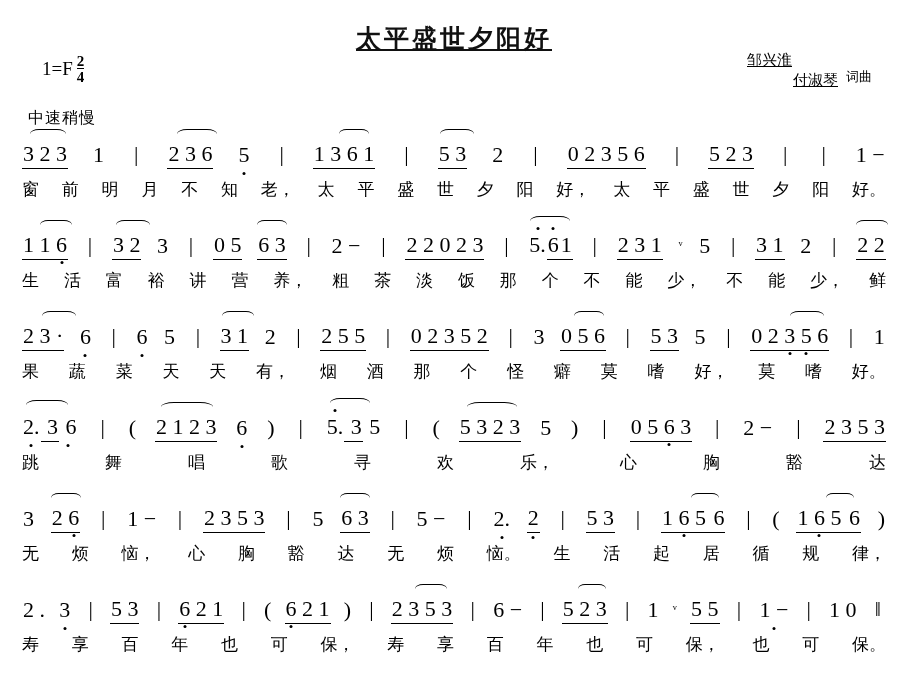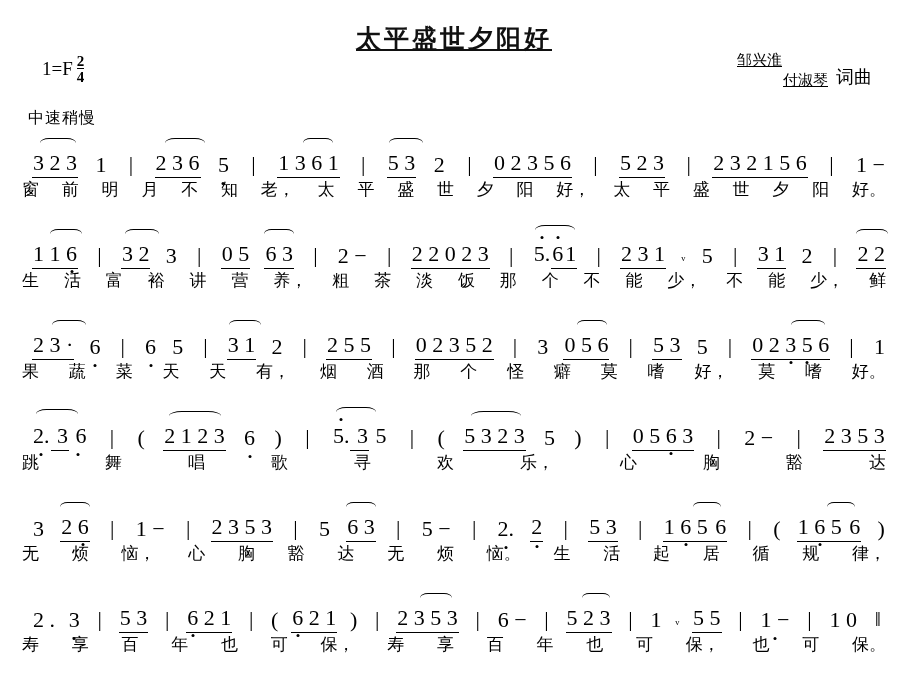--- a/index.html
+++ b/index.html
@@ -42,21 +42,21 @@
   .byline .names {
     display: inline-block;
     vertical-align: middle;
     text-decoration: underline;
   }
   .byline .role {
     display: inline-block;
     vertical-align: middle;
     padding-left: 8px;
     padding-top: 14px;
-    font-size: 18px;
+    font-size: 13px;
   }
   .keysig {
     position: absolute;
     left: 42px;
     top: 56px;
     font-size: 19px;
     white-space: nowrap;
   }
   .keysig .frac {
     display: inline-block;
@@ -90,23 +90,23 @@
     left: 0;
     width: 908px;
   }
   .system {
     position: relative;
     height: 91px;
   }
   .notes-row {
     position: relative;
     height: 46px;
-    margin: 0 22px 0 32px;
+    margin: 0 22px 0 22px;
     display: flex;
-    align-items: flex-end;
+    align-items: center;
     justify-content: space-between;
     font-size: 22px;
     letter-spacing: 0px;
     white-space: nowrap;
   }
   .lyrics-row {
     position: relative;
     margin: 0 22px 0 22px;
     display: flex;
     align-items: baseline;
@@ -202,21 +202,20 @@
         <span class="bar">|</span>
         <span class="grp"><span class="note underline1">1&nbsp;3&nbsp;6&nbsp;1</span><span class="slur" style="left:26px; top:-12px; width:30px;"></span></span>
         <span class="bar">|</span>
         <span class="grp"><span class="note underline1">5&nbsp;3</span><span class="slur" style="left:2px; top:-12px; width:34px;"></span></span>
         <span class="note">2</span>
         <span class="bar">|</span>
         <span class="note underline1">0&nbsp;2&nbsp;3&nbsp;5&nbsp;6</span>
         <span class="bar">|</span>
         <span class="note underline1">5&nbsp;2&nbsp;3</span>
         <span class="bar">|</span>
-        <span class="note underline1">2&nbsp;3&nbsp;2&nbsp;1&nbsp;5&nbsp;6</span>
         <span class="bar">|</span>
         <span class="note">1&nbsp;−</span>
       </div>
       <div class="lyrics-row">
         <span class="lyr">窗</span>
         <span class="lyr">前</span>
         <span class="lyr">明</span>
         <span class="lyr">月</span>
         <span class="lyr">不</span>
         <span class="lyr">知</span>

